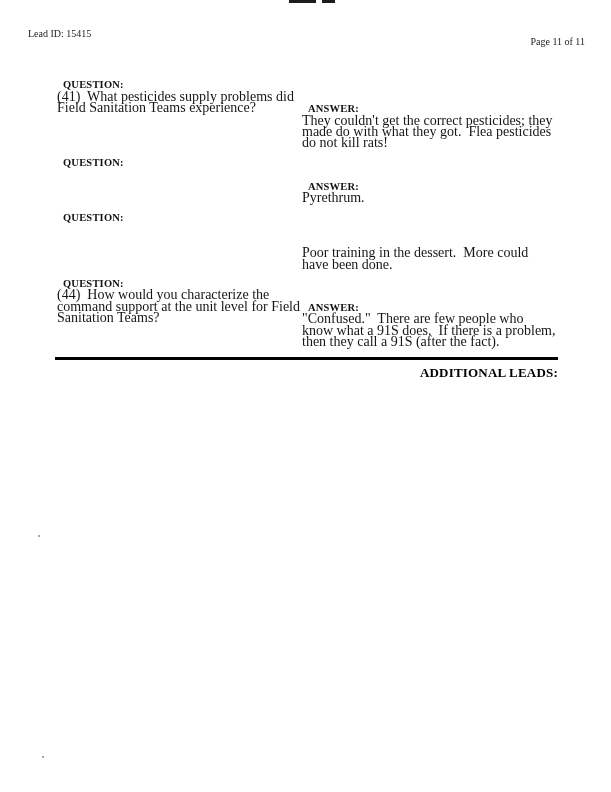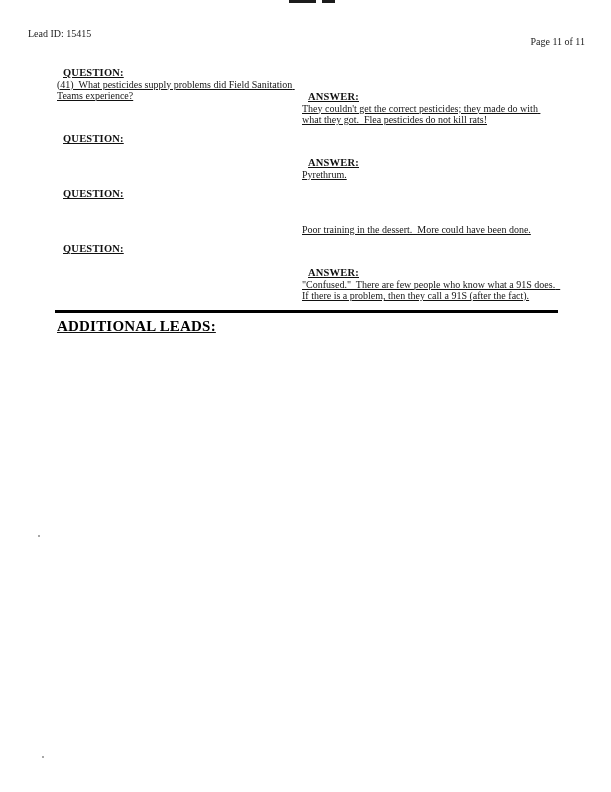--- a/index.html
+++ b/index.html
@@ -42,23 +42,22 @@
     right: 26px;
     top: 36px;
     font-size: 10px;
     color: #222;
   }
 
   
   .content {
     position: absolute;
     left: 57px;
-    top: 67px;
+    top: 79px;
     width: 501px;
-    text-decoration: underline;
   }
   .qa-row {
     display: flex;
     margin-bottom: 8px;
   }
   .qa-col-q {
     width: 245px;
     flex: none;
   }
   .qa-col-a {
@@ -68,37 +67,38 @@
   }
   .qa-header {
     font-weight: 700;
     font-size: 10.5px;
     line-height: 11.5px;
     min-height: 11.5px;
     padding-left: 6px;
     letter-spacing: 0.2px;
   }
   .qa-text {
-    font-size: 10px;
+    font-size: 14px;
     line-height: 11.4px;
     white-space: pre-wrap;
     color: #161616;
   }
 
   .rule {
     height: 3px;
     background: #000000;
     width: 503px;
     margin: 9px 0 5px -2px;
   }
   .additional-leads {
     font-weight: 700;
-    font-size: 15px;
+    font-size: 13px;
     letter-spacing: 0.2px;
     color: #000;
+    text-align: right;
   }
 </style>
 </head>
 <body>
 
 <div class="scan-mark" style="left:289px; top:0; width:27px; height:3px;"></div>
 <div class="scan-mark" style="left:322px; top:0; width:13px; height:3px;"></div>
 <div class="speck" style="left:38px; top:535px;"></div>
 <div class="speck" style="left:42px; top:756px;"></div>
 
@@ -134,20 +134,21 @@
     </div>
     <div class="qa-col-a">
       <div class="qa-header"></div>
       <div class="qa-text">Poor training in the dessert.  More could have been done.</div>
     </div>
   </div>
 
   <div class="qa-row">
     <div class="qa-col-q">
       <div class="qa-header">QUESTION:</div>
+      <div class="qa-text">(44)  How would you characterize the command support at the unit level for Field Sanitation Teams?</div>
     </div>
     <div class="qa-col-a">
       <div class="qa-header">ANSWER:</div>
       <div class="qa-text">"Confused."  There are few people who know what a 91S does.  If there is a problem, then they call a 91S (after the fact).</div>
     </div>
   </div>
 </div>
 
   <div class="rule"></div>
   <div class="additional-leads">ADDITIONAL LEADS:</div>

